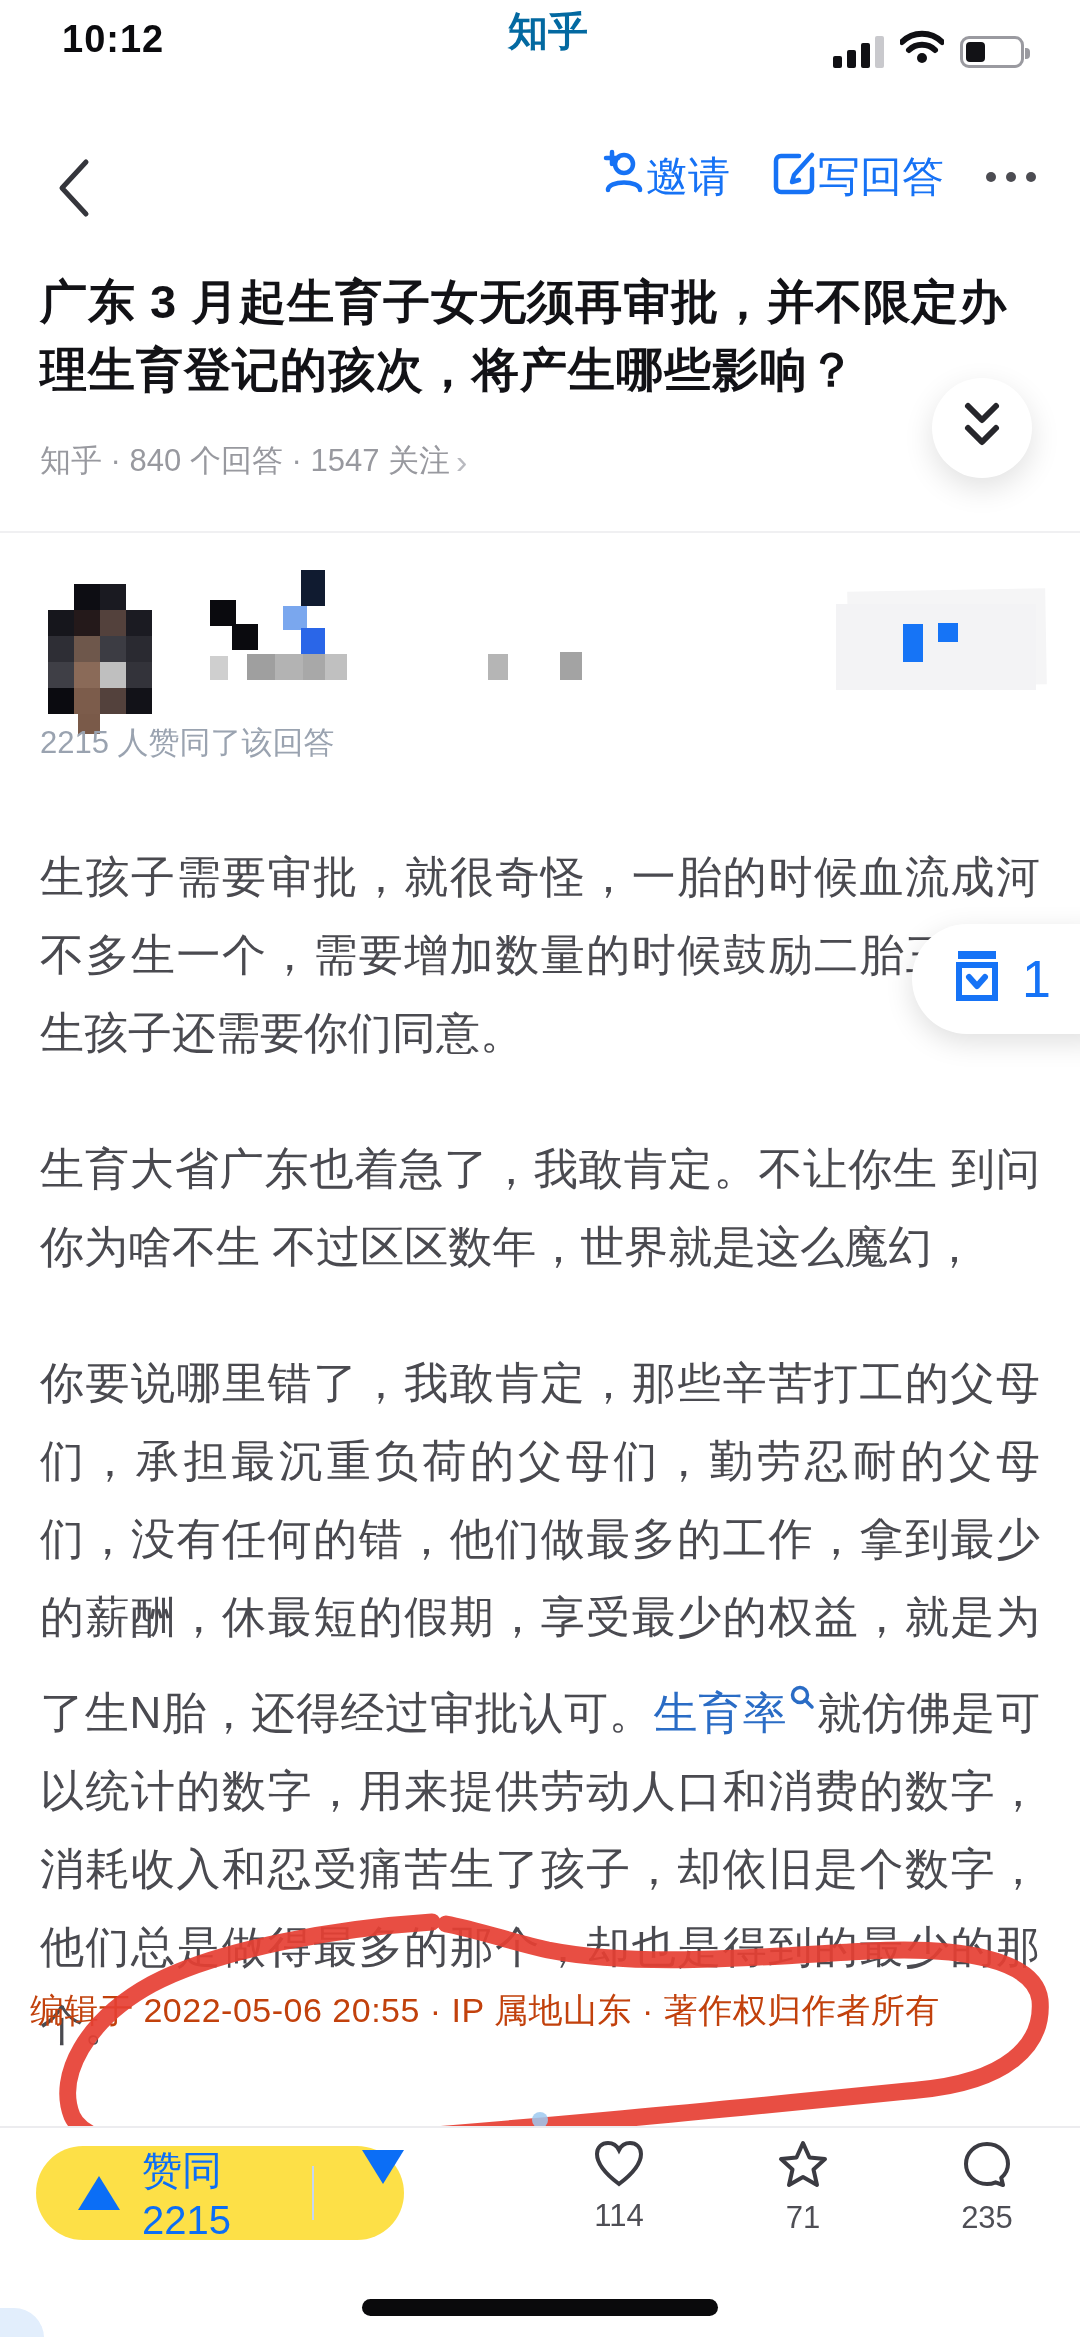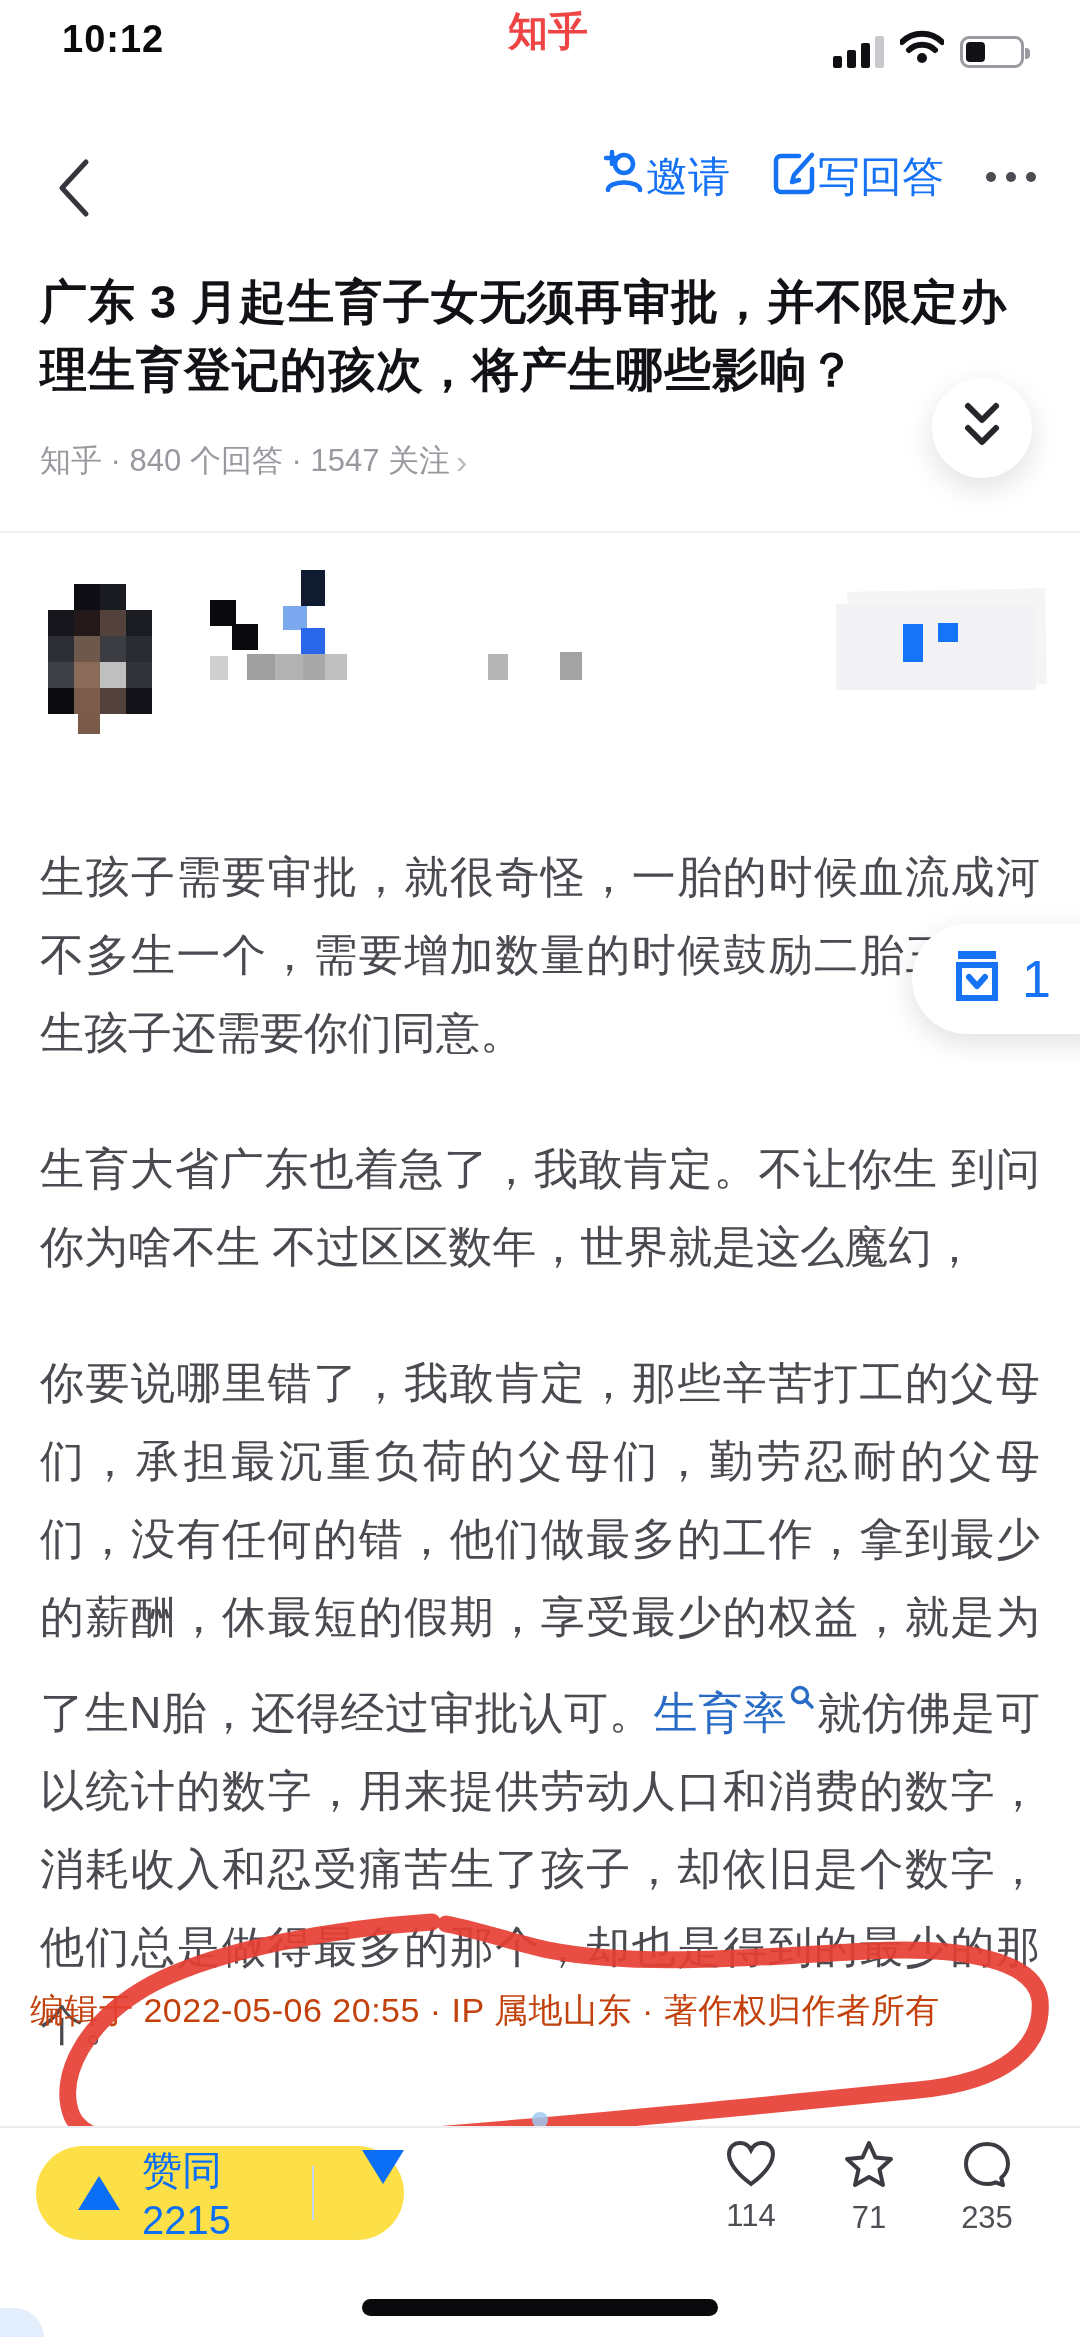--- a/index.html
+++ b/index.html
@@ -3,21 +3,21 @@
 <meta charset="utf-8">
 <style>
   * { margin:0; padding:0; box-sizing:border-box; }
   html,body { background:#ffffff; }
   body { font-family:"Liberation Sans", sans-serif; }
   .screen { position:relative; width:1080px; height:2337px; background:#ffffff; overflow:hidden; margin:0 auto; }
 
   
   .status-bar { position:absolute; top:0; left:0; width:1080px; height:80px; }
   .sb-time { position:absolute; left:62px; top:18px; font-size:38px; font-weight:700; color:#0b0b0e; letter-spacing:1px; }
-  .sb-title { position:absolute; left:16px; right:0; top:4px; text-align:center; font-size:40px; font-weight:700; color:#ef4444; }
+  .sb-title { position:absolute; left:16px; right:0; top:4px; text-align:center; font-size:40px; font-weight:700; color:#0369a1; }
   .sb-icons { position:absolute; right:56px; top:30px; display:flex; align-items:flex-end; gap:16px; }
   .sig { display:flex; align-items:flex-end; gap:5px; height:34px; }
   .sig i { display:block; width:9px; border-radius:2px; background:#101014; }
   .sig .b1{height:12px} .sig .b2{height:18px} .sig .b3{height:25px}
   .sig .b4{height:32px; background:#c9c9cd;}
   .battery { position:relative; width:64px; height:32px; border:3px solid #9a9aa0; border-radius:9px; }
   .battery::after { content:""; position:absolute; right:-9px; top:9px; width:5px; height:11px; background:#9a9aa0; border-radius:0 4px 4px 0; }
   .battery .fill { position:absolute; left:3px; top:3px; width:19px; height:20px; background:#121216; border-radius:4px; }
 
   
@@ -57,21 +57,21 @@
   .toc-badge { position:absolute; top:924px; left:912px; width:190px; height:110px; background:#fff; border-radius:55px 0 0 55px; box-shadow:0 8px 28px rgba(0,0,0,.13); display:flex; align-items:center; gap:16px; padding-left:36px; }
   .toc-count { font-size:52px; color:#1673f6; }
 
   
   .bottom-bar { position:absolute; left:0; top:2126px; width:1080px; height:211px; background:#fff; border-top:2px solid #ececef; }
   .vote-pill { position:absolute; left:36px; top:18px; width:368px; height:94px; background:#fde047; border-radius:47px; display:flex; align-items:center; }
   .tri-up { width:0; height:0; border-left:21px solid transparent; border-right:21px solid transparent; border-bottom:34px solid #0b6ef6; margin-left:42px; }
   .vote-label { font-size:40px; color:#0b6ef6; margin-left:22px; font-weight:500; }
   .pill-sep { width:2px; height:54px; background:#c5d6f1; margin-left:32px; }
   .tri-down { width:0; height:0; border-left:21px solid transparent; border-right:21px solid transparent; border-top:34px solid #0b6ef6; margin-left:48px; }
-  .actions { position:absolute; right:48px; top:12px; display:flex; gap:28px; }
+  .actions { position:absolute; right:48px; top:12px; display:flex; gap:94px; }
   .action { display:flex; flex-direction:column; align-items:center; gap:6px; width:90px; }
   .action .cnt { font-size:31px; color:#4e4e55; }
   .home-indicator { position:absolute; left:362px; top:171px; width:356px; height:17px; border-radius:9px; background:#0a0a0c; }
   .corner-blob { position:absolute; left:-36px; top:2308px; width:80px; height:60px; border-radius:30px; background:#e2eefc; }
   .divider-dot { position:absolute; left:532px; top:2112px; width:16px; height:16px; border-radius:50%; background:#9ec9f0; opacity:.85; }
 </style>
 </head>
 <body>
 
 <div class="screen">
@@ -188,20 +188,21 @@
       <div class="mosaic-cell" style="left:0;top:2px;width:20px;height:26px;background:#b5b5b5"></div>
       <div class="mosaic-cell" style="left:72px;top:0;width:22px;height:28px;background:#a3a3a3"></div>
     </div>
     <div class="follow-mosaic">
       <div class="bg1"></div>
       <div class="bg2"></div>
       <div class="mosaic-cell" style="left:67px;top:34px;width:20px;height:38px;background:#1674f6"></div>
       <div class="mosaic-cell" style="left:102px;top:33px;width:20px;height:19px;background:#1674f6"></div>
     </div>
   </div>
+  <div class="upvote-note">2215 人赞同了该回答</div>
 
   <div class="content">
     <p>生孩子需要审批，就很奇怪，一胎的时候血流成河不多生一个，需要增加数量的时候鼓励二胎三胎，生孩子还需要你们同意。</p>
     <p>生育大省广东也着急了，我敢肯定。不让你生 到问你为啥不生 不过区区数年，世界就是这么魔幻，</p>
     <p><span>你要说哪里错了，我敢肯定，那些辛苦打工的父母们，承担最沉重负荷的父母们，勤劳忍耐的父母们，没有任何的错，他们做最多的工作，拿到最少的薪酬，休最短的假期，享受最少的权益，就是为了生N胎，还得经过审批认可。</span><a class="topic-link" href="#">生育率</a><span class="sup-search"><svg width="26" height="26" viewBox="0 0 26 26">
             <circle cx="11" cy="11" r="7.5" fill="none" stroke="#2a6cc5" stroke-width="3.5"></circle>
             <line x1="16" y1="16" x2="23" y2="23" stroke="#2a6cc5" stroke-width="3.5" stroke-linecap="round"></line>
           </svg></span><span>就仿佛是可以统计的数字，用来提供劳动人口和消费的数字，消耗收入和忍受痛苦生了孩子，却依旧是个数字，他们总是做得最多的那个，却也是得到的最少的那个。</span></p>
   </div>
   <div class="answer-footer">编辑于 2022-05-06 20:55 · IP 属地山东 · 著作权归作者所有</div>

